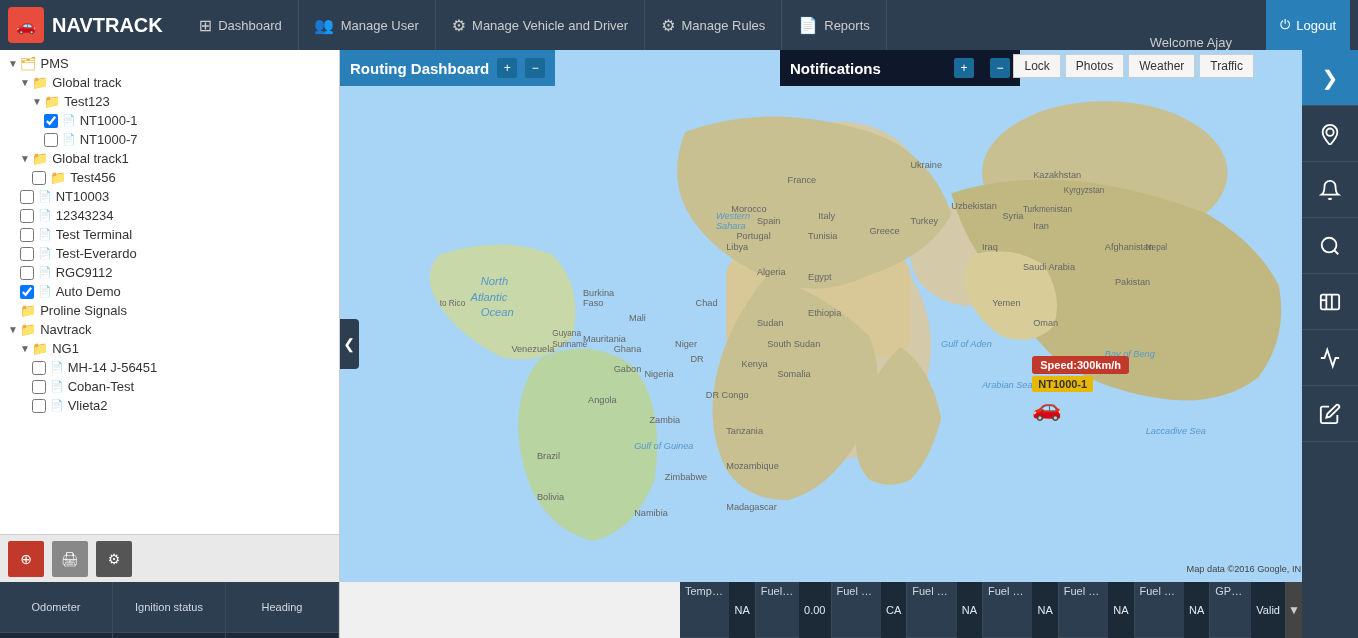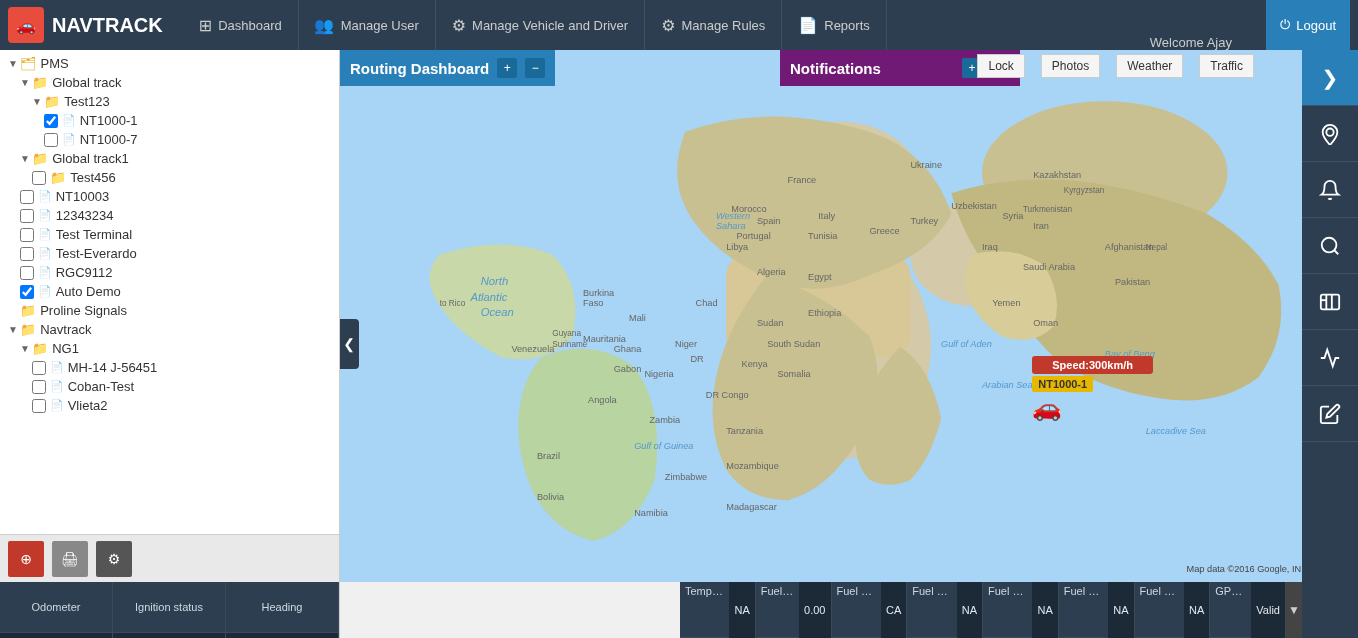--- a/index.html
+++ b/index.html
@@ -167,41 +167,41 @@
       display: flex; align-items: center; justify-content: center;
     }
 
     
     .notifications-panel {
       position: absolute;
       top: 0;
       left: 440px;
       display: flex;
       align-items: center;
-      background: #701a75;
+      background: #0f172a;
       color: white;
       padding: 0 10px;
       height: 36px;
-      gap: 8px;
+      gap: 16px;
       width: 240px;
       z-index: 10;
     }
     .notifications-title {
       font-size: 15px;
       font-weight: bold;
       flex: 1;
     }
 
     
     .map-top-right {
       position: absolute;
       top: 0;
       right: 100px;
       display: flex;
-      gap: 16px;
+      gap: 4px;
       padding: 4px;
       z-index: 10;
     }
     .map-ctrl-btn {
       background: #f5f5f5;
       border: 1px solid #ccc;
       padding: 4px 10px;
       cursor: pointer;
       font-size: 12px;
       color: #333;
@@ -257,21 +257,21 @@
     
     .vehicle-marker {
       position: absolute;
       top: 52%;
       left: 68%;
       z-index: 15;
     }
     .speed-badge {
       background: #c0392b;
       color: white;
-      padding: 3px 20px;
+      padding: 3px 8px;
       font-size: 11px;
       font-weight: bold;
       border-radius: 3px;
       white-space: nowrap;
       margin-bottom: 2px;
       display: inline-block;
     }
     .vehicle-label {
       background: #e8b800;
       color: #333;

